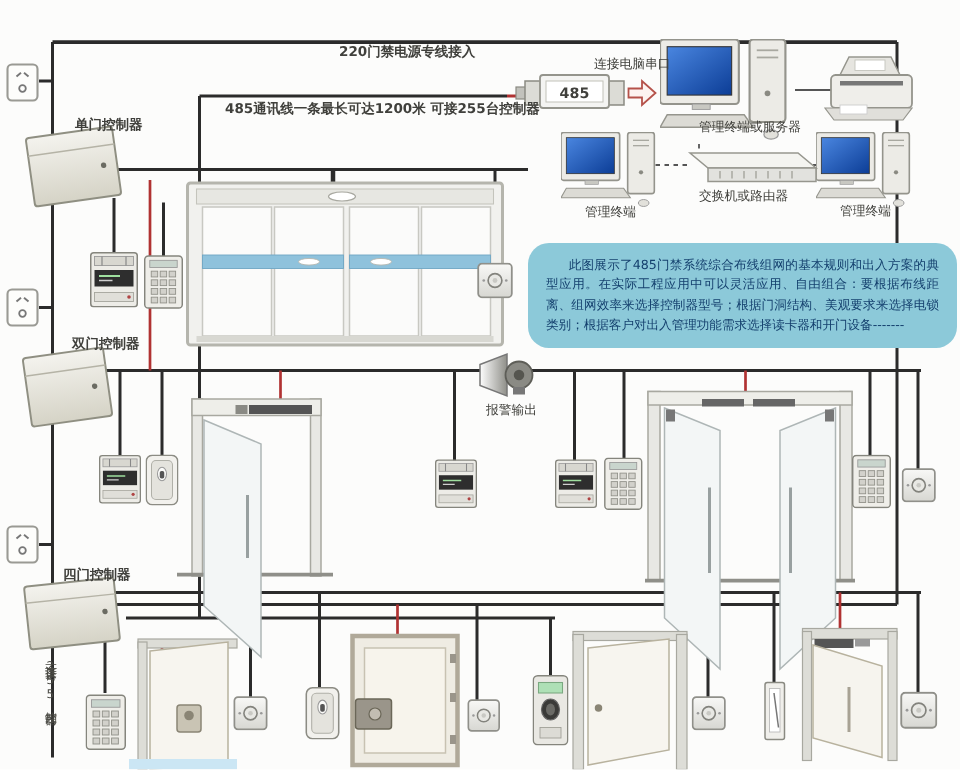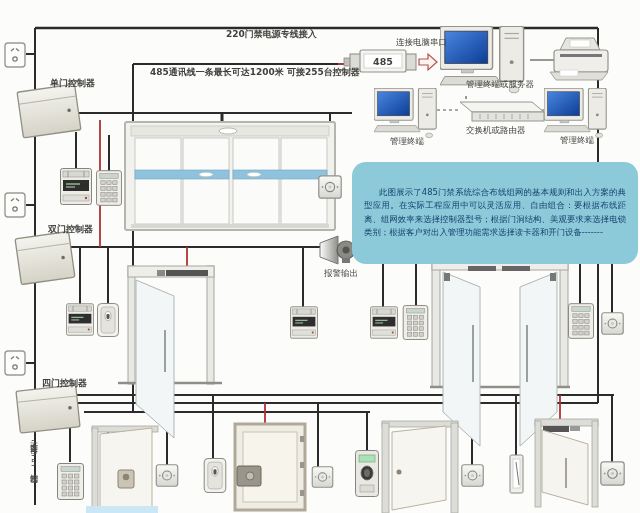--- a/index.html
+++ b/index.html
@@ -1,20 +1,20 @@
 <!DOCTYPE html>
 <html><head>
 <meta charset="utf-8">
 <style>
   html,body{margin:0;padding:0;background:#ffffff;font-family:"DejaVu Sans",sans-serif;}
   .stage{position:relative;width:640px;height:513px;background:#fcfcfb;overflow:hidden;}
   .stage svg{position:absolute;left:0;top:0;}
   .info-box{
     position:absolute;left:352px;top:162px;width:262px;height:54px;
-    background:#8cc9d9;border-radius:14px;padding:24px 12px;
+    background:#8cc9d9;border-radius:14px;padding:8px 12px;
     color:#14406e;font-size:8.4px;line-height:1.58;text-indent:1.8em;
     text-align:justify;overflow:hidden;font-weight:500;
   }
   .vlabel{
     position:absolute;left:27px;top:437px;height:76px;
     writing-mode:vertical-rl;text-orientation:upright;
     font-size:8px;color:#4a4a44;letter-spacing:0.5px;
   }
   svg text{font-family:"DejaVu Sans",sans-serif;fill:#40403c;}
 </style>

